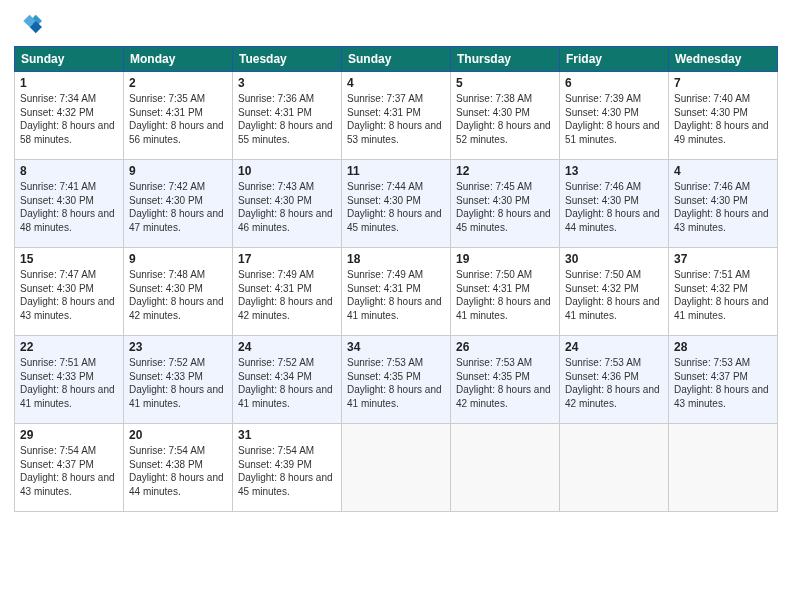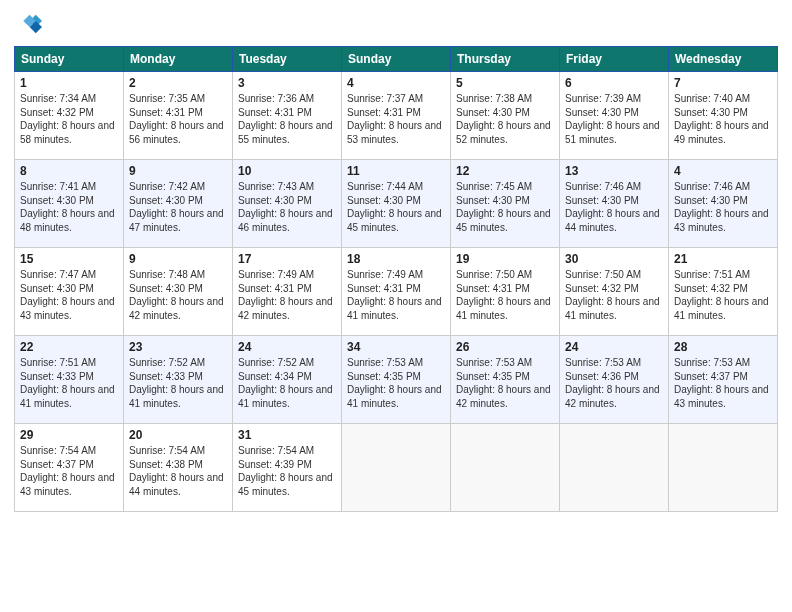--- a/index.html
+++ b/index.html
@@ -149,21 +149,21 @@
           <td><span class="day-num">13</span><span class="cell-text">Sunrise: 7:46 AM<br>Sunset: 4:30 PM<br>Daylight: 8 hours and 44 minutes.</span></td>
           <td><span class="day-num">4</span><span class="cell-text">Sunrise: 7:46 AM<br>Sunset: 4:30 PM<br>Daylight: 8 hours and 43 minutes.</span></td>
         </tr>
         <tr>
           <td><span class="day-num">15</span><span class="cell-text">Sunrise: 7:47 AM<br>Sunset: 4:30 PM<br>Daylight: 8 hours and 43 minutes.</span></td>
           <td><span class="day-num">9</span><span class="cell-text">Sunrise: 7:48 AM<br>Sunset: 4:30 PM<br>Daylight: 8 hours and 42 minutes.</span></td>
           <td><span class="day-num">17</span><span class="cell-text">Sunrise: 7:49 AM<br>Sunset: 4:31 PM<br>Daylight: 8 hours and 42 minutes.</span></td>
           <td><span class="day-num">18</span><span class="cell-text">Sunrise: 7:49 AM<br>Sunset: 4:31 PM<br>Daylight: 8 hours and 41 minutes.</span></td>
           <td><span class="day-num">19</span><span class="cell-text">Sunrise: 7:50 AM<br>Sunset: 4:31 PM<br>Daylight: 8 hours and 41 minutes.</span></td>
           <td><span class="day-num">30</span><span class="cell-text">Sunrise: 7:50 AM<br>Sunset: 4:32 PM<br>Daylight: 8 hours and 41 minutes.</span></td>
-          <td><span class="day-num">21</span><span class="cell-text">Sunrise: 7:51 AM<br>Sunset: 4:32 PM<br>Daylight: 8 hours and 41 minutes.</span></td>
+          <td><span class="day-num">37</span><span class="cell-text">Sunrise: 7:51 AM<br>Sunset: 4:32 PM<br>Daylight: 8 hours and 41 minutes.</span></td>
         </tr>
         <tr>
           <td><span class="day-num">22</span><span class="cell-text">Sunrise: 7:51 AM<br>Sunset: 4:33 PM<br>Daylight: 8 hours and 41 minutes.</span></td>
           <td><span class="day-num">23</span><span class="cell-text">Sunrise: 7:52 AM<br>Sunset: 4:33 PM<br>Daylight: 8 hours and 41 minutes.</span></td>
           <td><span class="day-num">24</span><span class="cell-text">Sunrise: 7:52 AM<br>Sunset: 4:34 PM<br>Daylight: 8 hours and 41 minutes.</span></td>
           <td><span class="day-num">34</span><span class="cell-text">Sunrise: 7:53 AM<br>Sunset: 4:35 PM<br>Daylight: 8 hours and 41 minutes.</span></td>
           <td><span class="day-num">26</span><span class="cell-text">Sunrise: 7:53 AM<br>Sunset: 4:35 PM<br>Daylight: 8 hours and 42 minutes.</span></td>
           <td><span class="day-num">24</span><span class="cell-text">Sunrise: 7:53 AM<br>Sunset: 4:36 PM<br>Daylight: 8 hours and 42 minutes.</span></td>
           <td><span class="day-num">28</span><span class="cell-text">Sunrise: 7:53 AM<br>Sunset: 4:37 PM<br>Daylight: 8 hours and 43 minutes.</span></td>
         </tr>

